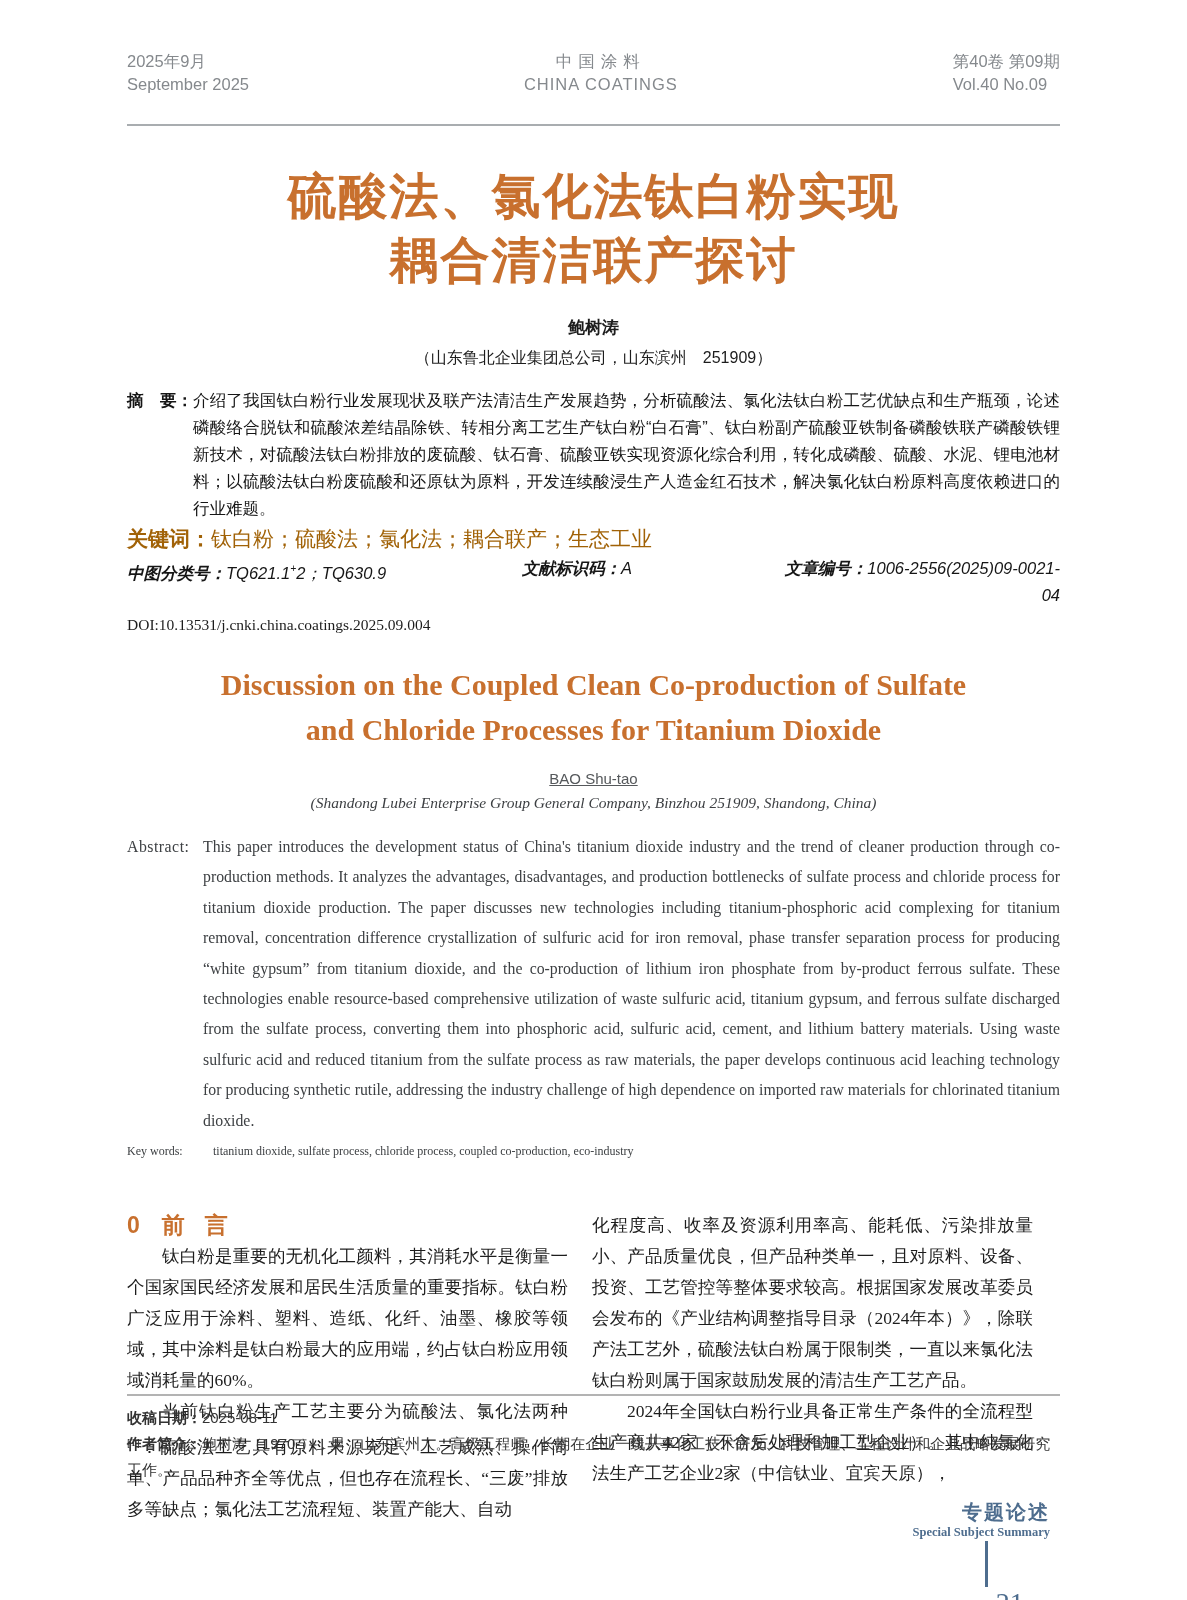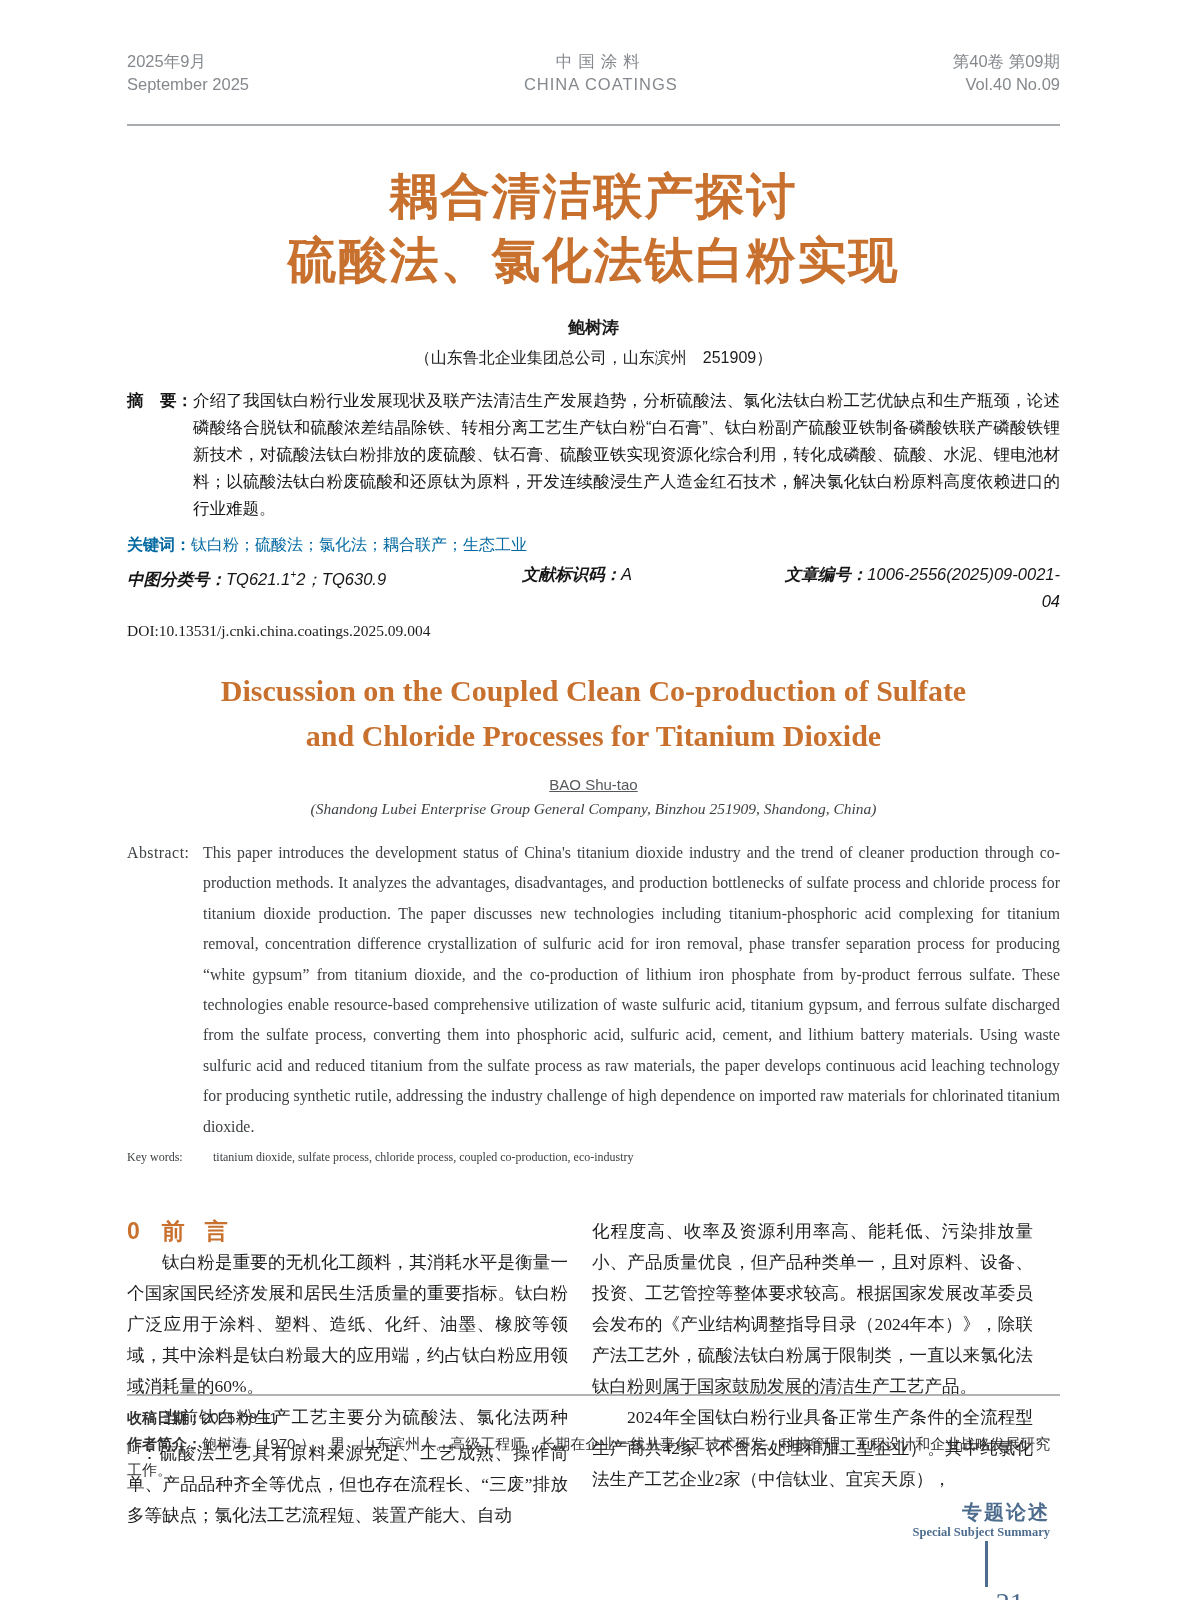--- a/index.html
+++ b/index.html
@@ -18,36 +18,36 @@
   
   .runhead {
     margin-top:50px;
     display:flex; justify-content:space-between; align-items:flex-end;
     color:#85898d; font-size:16.5px; line-height:23px;
     padding-bottom:28px; border-bottom:2px solid #a9adb0;
   }
   .runhead .cell { display:flex; flex-direction:column; }
   .runhead .c-center { text-align:center; letter-spacing:6px; }
   .runhead .c-center .en { letter-spacing:1px; }
-  .runhead .c-right { text-align:right; }
+  .runhead .c-right { }
 
   
   .title-cn {
     margin-top:38px; text-align:center;
     color:#c8702e; font-weight:bold;
     font-size:49px; line-height:64px; letter-spacing:2px;
   }
   .author-cn { margin-top:24px; text-align:center; font-size:17px; font-weight:bold; color:#1c1c1c; }
   .affil-cn  { margin-top:9px;  text-align:center; font-size:16px; color:#1c1c1c; }
 
   
   .abs-cn { margin-top:18px; display:flex; font-size:16.5px; line-height:27px; color:#161616; }
   .abs-cn .lbl { font-weight:bold; white-space:nowrap; }
   .abs-cn .txt { text-align:justify; }
-  .kw-cn { margin-top:9px; font-size:16px; line-height:27px; color:#0369a1; }
+  .kw-cn { margin-top:3px; font-size:21px; line-height:27px; color:#a16207; }
   .kw-cn .lbl { font-weight:bold; }
   .meta-row { margin-top:3px; display:flex; font-size:16.5px; line-height:27px; color:#161616;font-style:italic; }
   .meta-row .m1 { width:395px; }
   .meta-row .m2 { width:250px; }
   .meta-row .m3 { flex:1; text-align:right; }
   .meta-row .lbl { font-weight:bold; }
   sup.s { font-size:0.62em; vertical-align:super; }
   .doi { margin-top:7px; font-family:"Liberation Serif", serif; font-size:15.5px; color:#1c1c1c; }
 
   
@@ -118,22 +118,22 @@
         <span>中国涂料</span>
         <span class="en">CHINA COATINGS</span>
       </div>
       <div class="cell c-right">
         <span>第40卷 第09期</span>
         <span>Vol.40 No.09</span>
       </div>
     </div>
 
     <h1 class="title-cn">
+      <span style="display:block">硫酸法、氯化法钛白粉实现</span>
       <span style="display:block">耦合清洁联产探讨</span>
-      <span style="display:block">硫酸法、氯化法钛白粉实现</span>
     </h1>
     <div class="author-cn">鲍树涛</div>
     <div class="affil-cn">（山东鲁北企业集团总公司，山东滨州　251909）</div>
 
     <div class="abs-cn">
       <span class="lbl">摘　要：</span>
       <span class="txt">介绍了我国钛白粉行业发展现状及联产法清洁生产发展趋势，分析硫酸法、氯化法钛白粉工艺优缺点和生产瓶颈，论述磷酸络合脱钛和硫酸浓差结晶除铁、转相分离工艺生产钛白粉“白石膏”、钛白粉副产硫酸亚铁制备磷酸铁联产磷酸铁锂新技术，对硫酸法钛白粉排放的废硫酸、钛石膏、硫酸亚铁实现资源化综合利用，转化成磷酸、硫酸、水泥、锂电池材料；以硫酸法钛白粉废硫酸和还原钛为原料，开发连续酸浸生产人造金红石技术，解决氯化钛白粉原料高度依赖进口的行业难题。</span>
     </div>
     <div class="kw-cn">
       <span class="lbl">关键词：</span><span>钛白粉；硫酸法；氯化法；耦合联产；生态工业</span>

